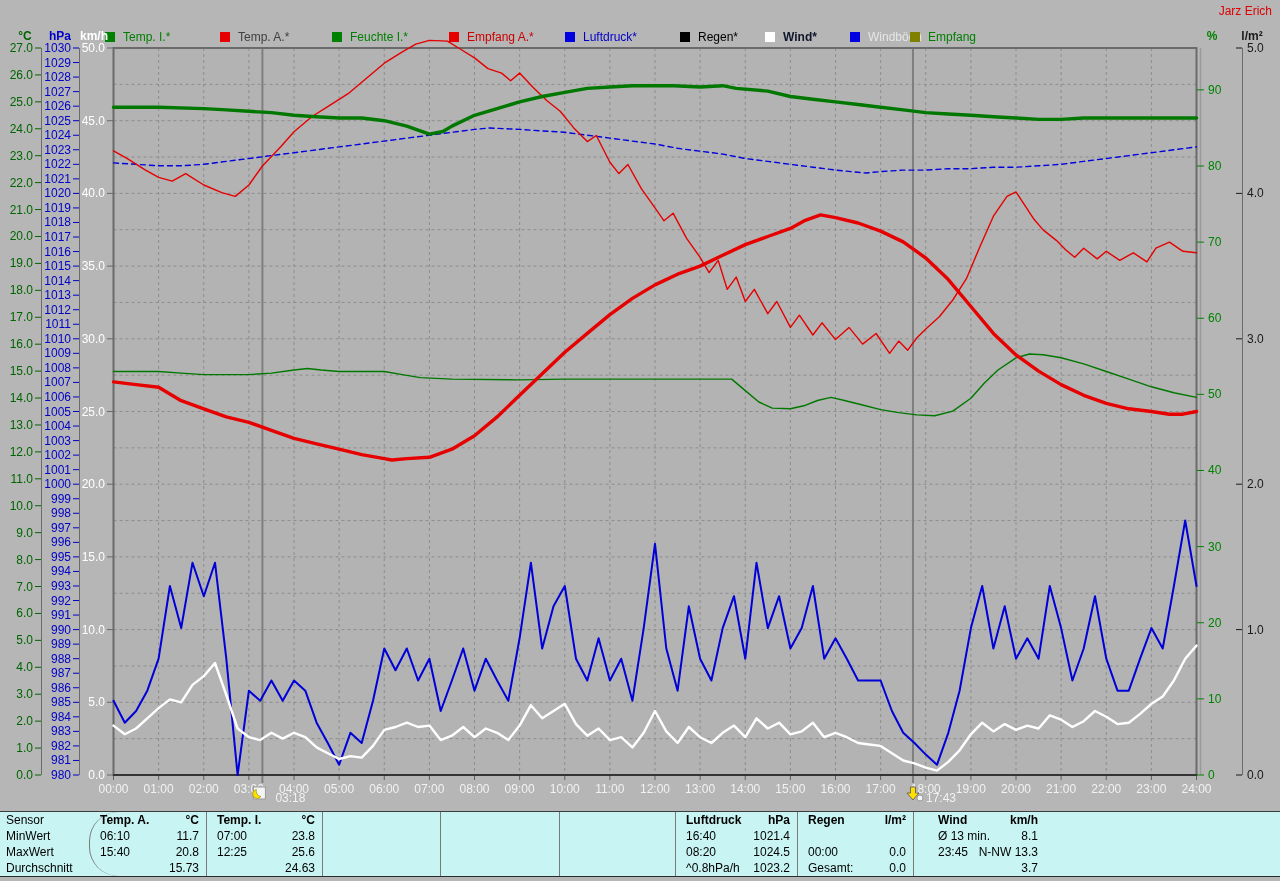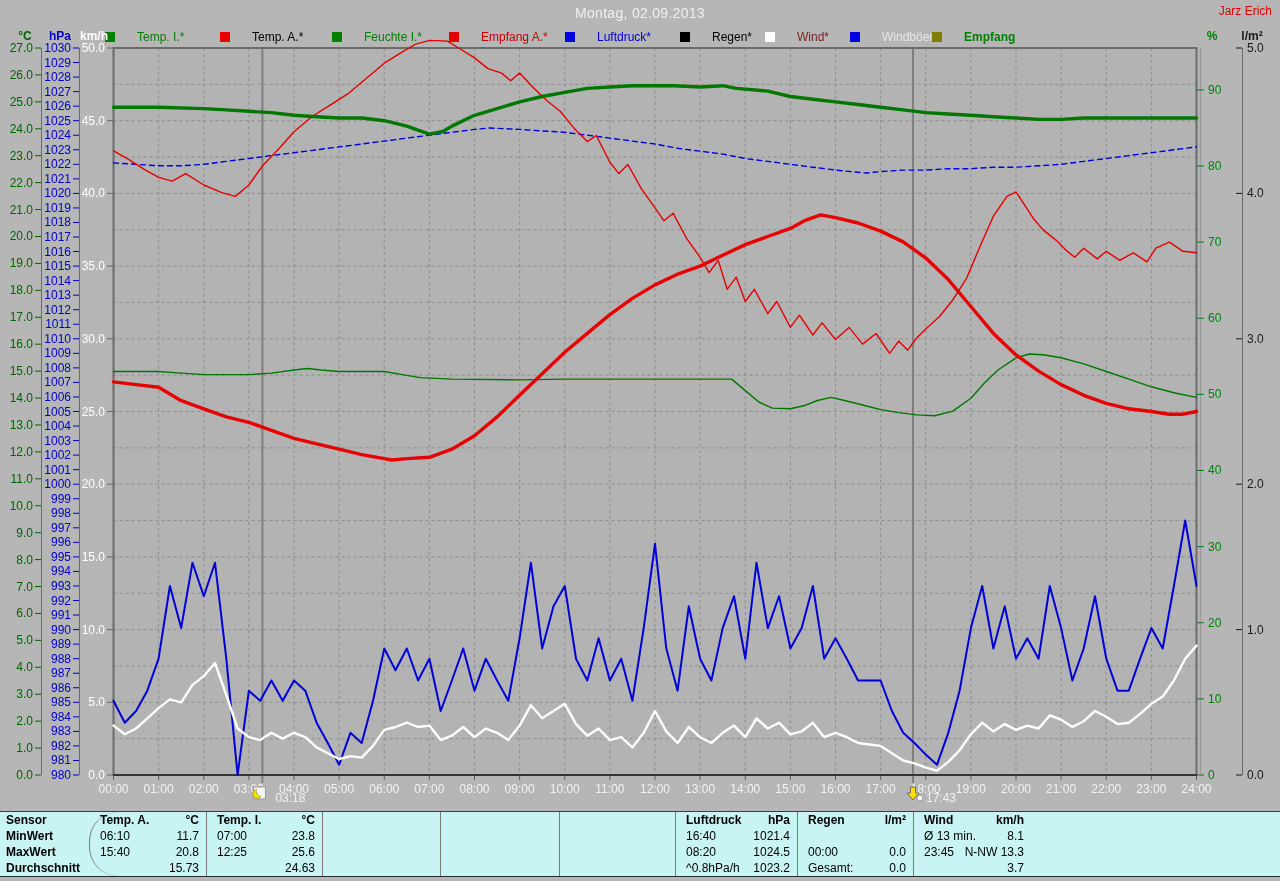--- a/index.html
+++ b/index.html
@@ -3,75 +3,74 @@
 <meta charset="utf-8">
 <style>
   html,body{margin:0;padding:0;}
   body{width:1280px;height:881px;background:#b6b6b6;overflow:hidden;
        font-family:"Liberation Sans","DejaVu Sans",sans-serif;position:relative;}
   #app{position:absolute;inset:0;}
   #title{position:absolute;top:5px;left:0;width:100%;text-align:center;
          color:#f0f0f0;font-size:14px;letter-spacing:.3px;}
   #username{position:absolute;top:4px;right:8px;color:#dd0000;font-size:12px;}
   #legend{position:absolute;top:30px;left:0;width:1280px;height:18px;}
-  .leg-item{position:absolute;top:0;display:flex;align-items:center;gap:22px;font-size:12px;}
+  .leg-item{position:absolute;top:0;display:flex;align-items:center;gap:8px;font-size:12px;}
   .leg-swatch{width:10px;height:10px;display:inline-block;}
   #chart-wrap{position:absolute;top:0;left:0;}
   #stats-table{position:absolute;top:811px;left:0;width:1280px;height:65px;
                background:#c9f4f4;border-top:1px solid #3c3c3c;border-bottom:1px solid #3c3c3c;
                font-size:12px;color:#000;}
   .tcol{position:absolute;top:0;height:64px;}
   .tcol.sep{border-left:1px solid #7a7a7a;}
   .trow{height:16px;line-height:16px;display:flex;justify-content:space-between;
         padding:0 8px 0 10px;white-space:nowrap;overflow:hidden;}
   .trow.hdr{font-weight:bold;}
-  .tlabels .trow{font-weight:bold;padding-left:6px;justify-content:flex-start;}
+  .tlabels .trow{font-weight:normal;padding-left:6px;justify-content:flex-start;}
   #bottom-strip{position:absolute;top:876px;left:0;width:1280px;height:5px;
                 background:#b6b6b6;border-top:1px solid #2a2a2a;}
 </style>
 </head>
 <body>
 
 <div id="app">
-  <div id="title">Montag, 02.09.2013</div>
   <div id="username">Jarz Erich</div>
   <div id="legend">
       <div class="leg-item" style="left: 105px;">
         <span class="leg-swatch" style="background: rgb(0, 128, 0);"></span>
         <span style="color: rgb(0, 128, 0);">Temp. I.*</span>
       </div>
       <div class="leg-item" style="left: 220px;">
         <span class="leg-swatch" style="background: rgb(230, 0, 0);"></span>
-        <span style="color: #000000;">Temp. A.*</span>
+        <span style="color: #404040;">Temp. A.*</span>
       </div>
       <div class="leg-item" style="left: 332px;">
         <span class="leg-swatch" style="background: rgb(0, 128, 0);"></span>
         <span style="color: rgb(0, 128, 0);">Feuchte I.*</span>
       </div>
       <div class="leg-item" style="left: 449px;">
         <span class="leg-swatch" style="background: rgb(230, 0, 0);"></span>
         <span style="color: rgb(204, 0, 0);">Empfang A.*</span>
       </div>
       <div class="leg-item" style="left: 565px; align-items: center;">
         <span class="leg-swatch" style="background: rgb(0, 0, 224);"></span>
         <span style="color: rgb(0, 0, 204);">Luftdruck*</span>
       </div>
       <div class="leg-item" style="left: 680px;">
         <span class="leg-swatch" style="background: rgb(0, 0, 0);"></span>
         <span style="color: rgb(0, 0, 0);">Regen*</span>
       </div>
       <div class="leg-item" style="left: 765px;">
         <span class="leg-swatch" style="background: rgb(255, 255, 255);"></span>
-        <span style="color: #7f1d1d;">Wind*</span>
+        <span style="color: #0f172a; font-weight: bold;">Wind*</span>
       </div>
       <div class="leg-item" style="left: 850px;">
         <span class="leg-swatch" style="background: rgb(0, 0, 224);"></span>
         <span style="color: rgb(230, 230, 230);">Windböen</span>
       </div>
-      <div class="leg-item" style="left: 932px; font-weight: bold;">
+      <div class="leg-item" style="left: 910px;">
         <span class="leg-swatch" style="background: rgb(128, 128, 0);"></span>
         <span style="color: rgb(0, 128, 0);">Empfang</span>
       </div>
     </div>
   <div id="chart-wrap"><svg width="1280" height="812">
         <rect x="113.5" y="48" width="1083" height="727" fill="#b3b3b3"></rect>
         <g stroke="#8d8d8d" stroke-width="1" stroke-dasharray="3 3">
           <line x1="113.5" y1="84.35" x2="1196.5" y2="84.35"></line>
           <line x1="113.5" y1="120.69999999999999" x2="1196.5" y2="120.69999999999999"></line>
           <line x1="113.5" y1="157.04999999999998" x2="1196.5" y2="157.04999999999998"></line>
@@ -546,21 +545,21 @@
         </div>
         <div class="trow">
           <span>00:00</span>
           <span>0.0</span>
         </div>
         <div class="trow">
           <span>Gesamt:</span>
           <span>0.0</span>
         </div>
       </div>
-      <div class="tcol sep" style="left: 913px; width: 118px;">
+      <div class="tcol sep" style="left: 913px; width: 118px; padding-left: 14px;">
         <div class="trow hdr">
           <span>Wind</span>
           <span>km/h</span>
         </div>
         <div class="trow">
           <span>Ø 13 min.</span>
           <span>8.1</span>
         </div>
         <div class="trow">
           <span>23:45</span>

